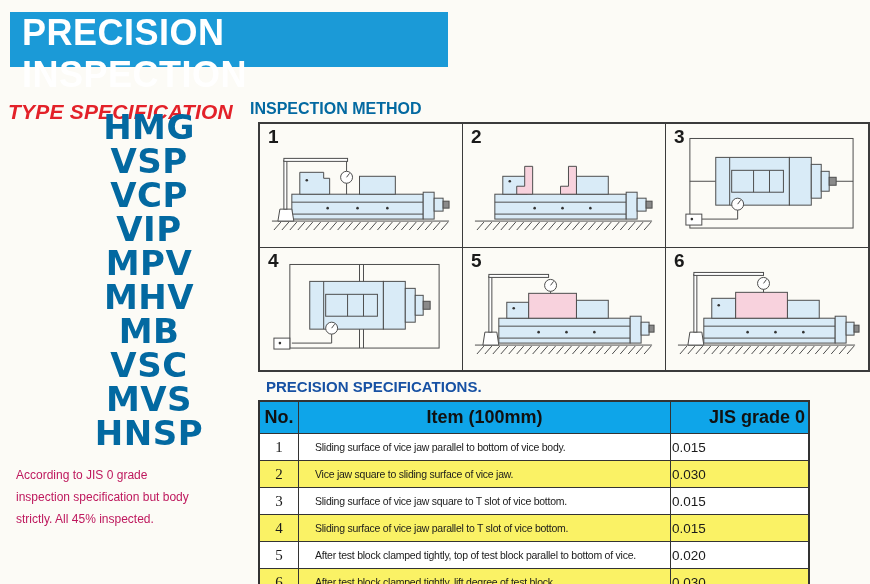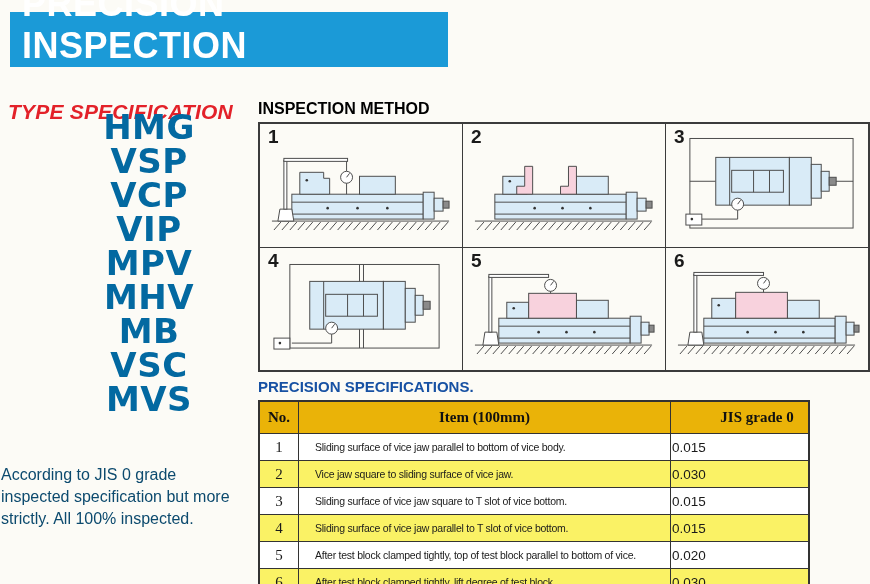--- a/index.html
+++ b/index.html
@@ -1,46 +1,46 @@
 <!DOCTYPE html>
 <html><head>
 <meta charset="utf-8">
 <style>
   html,body{margin:0;padding:0;}
   .page{position:relative;width:870px;height:584px;background:#fcfbf6;overflow:hidden;
         font-family:"Liberation Sans",sans-serif;color:#1a1a1a;}
 
   
   .banner{position:absolute;left:10px;top:12px;width:438px;height:55px;background:#1b9ad7;
-          display:flex;align-items:flex-end;}
+          display:flex;align-items:flex-start;}
   .banner h1{margin:0 0 0 12px;font-size:36px;font-weight:bold;color:#ffffff;letter-spacing:.5px;}
 
   
   .type-heading{position:absolute;left:8px;top:80px;font-size:21px;font-weight:800;
                 font-style:italic;color:#e32129;letter-spacing:.2px;margin-top:20px;}
   .type-list{position:absolute;left:38px;top:110px;width:222px;text-align:center;}
   .type-list .type-item{font-family:"DejaVu Sans",sans-serif;font-weight:bold;font-size:34px;
                         line-height:34px;color:#0369a1;letter-spacing:.5px;}
-  .note{position:absolute;left:1px;top:464px;width:244px;color:#0c4a6e;font-size:16px;line-height:22px;}
-
-  
-  .method-heading{position:absolute;left:258px;top:100px;font-size:16px;font-weight:bold;color:#000000;}
+  .note{position:absolute;left:16px;top:464px;width:244px;color:#be185d;font-size:12px;line-height:22px;}
+
+  
+  .method-heading{position:absolute;left:250px;top:100px;font-size:16px;font-weight:bold;color:#0369a1;}
   .method-grid{position:absolute;left:258px;top:122px;width:608px;height:246px;
                display:grid;grid-template-columns:repeat(3,1fr);grid-template-rows:repeat(2,1fr);
                background:#3b3b3b;border:2px solid #3b3b3b;gap:1px;}
   .method-cell{position:relative;background:#fcfbf6;}
   .cell-number{position:absolute;left:8px;top:2px;font-size:19px;font-weight:bold;color:#1a1a1a;}
   .method-cell svg{position:absolute;left:0;top:0;width:100%;height:100%;}
 
   
-  .spec-heading{position:absolute;left:258px;top:378px;font-size:15px;font-weight:bold;color:#1751a3;}
+  .spec-heading{position:absolute;left:266px;top:378px;font-size:15px;font-weight:bold;color:#1751a3;}
   table.spec{position:absolute;left:258px;top:400px;width:505px;border-collapse:collapse;table-layout:fixed;}
   table.spec th,table.spec td{border:1px solid #333;}
   table.spec{border:2px solid #333;}
-  table.spec th{background:#eab308;height:29px;font-size:15px;font-weight:bold;color:#111;font-family:Liberation Serif, serif;}
+  table.spec th{background:#0ea5e9;height:29px;font-size:18px;font-weight:bold;color:#111;}
   table.spec th.no-col{width:36px;}
   table.spec th.item-col{width:369px;margin-top:31px;}
   table.spec th.jis-col{width:100px;padding-left:36px;}
   table.spec td{height:24px;background:#ffffff;}
   table.spec tr.alt td{background:#faf265;}
   td.no-cell{font-family:"Liberation Serif",serif;font-size:15px;text-align:center;}
   td.item-cell{font-size:10.5px;letter-spacing:-0.25px;padding-left:16px;white-space:nowrap;overflow:hidden;}
   td.val-cell{font-size:13.5px;}
 
   
@@ -65,26 +65,27 @@
   <div class="type-list">
     <div class="type-item">HMG</div>
     <div class="type-item">VSP</div>
     <div class="type-item">VCP</div>
     <div class="type-item">VIP</div>
     <div class="type-item">MPV</div>
     <div class="type-item">MHV</div>
     <div class="type-item">MB</div>
     <div class="type-item">VSC</div>
     <div class="type-item">MVS</div>
+    <div class="type-item">HNSP</div>
   </div>
 
   <div class="note">
     <div>According to JIS 0 grade</div>
-    <div>inspected specification but more</div>
-    <div>strictly. All 100% inspected.</div>
+    <div>inspection specification but body</div>
+    <div>strictly. All 45% inspected.</div>
   </div>
 
   <div class="method-heading">INSPECTION METHOD</div>
 
   <div class="method-grid">
 
     <div class="method-cell">
       <div class="cell-number">1</div>
       <svg viewBox="0 0 203 122">
         <g>

